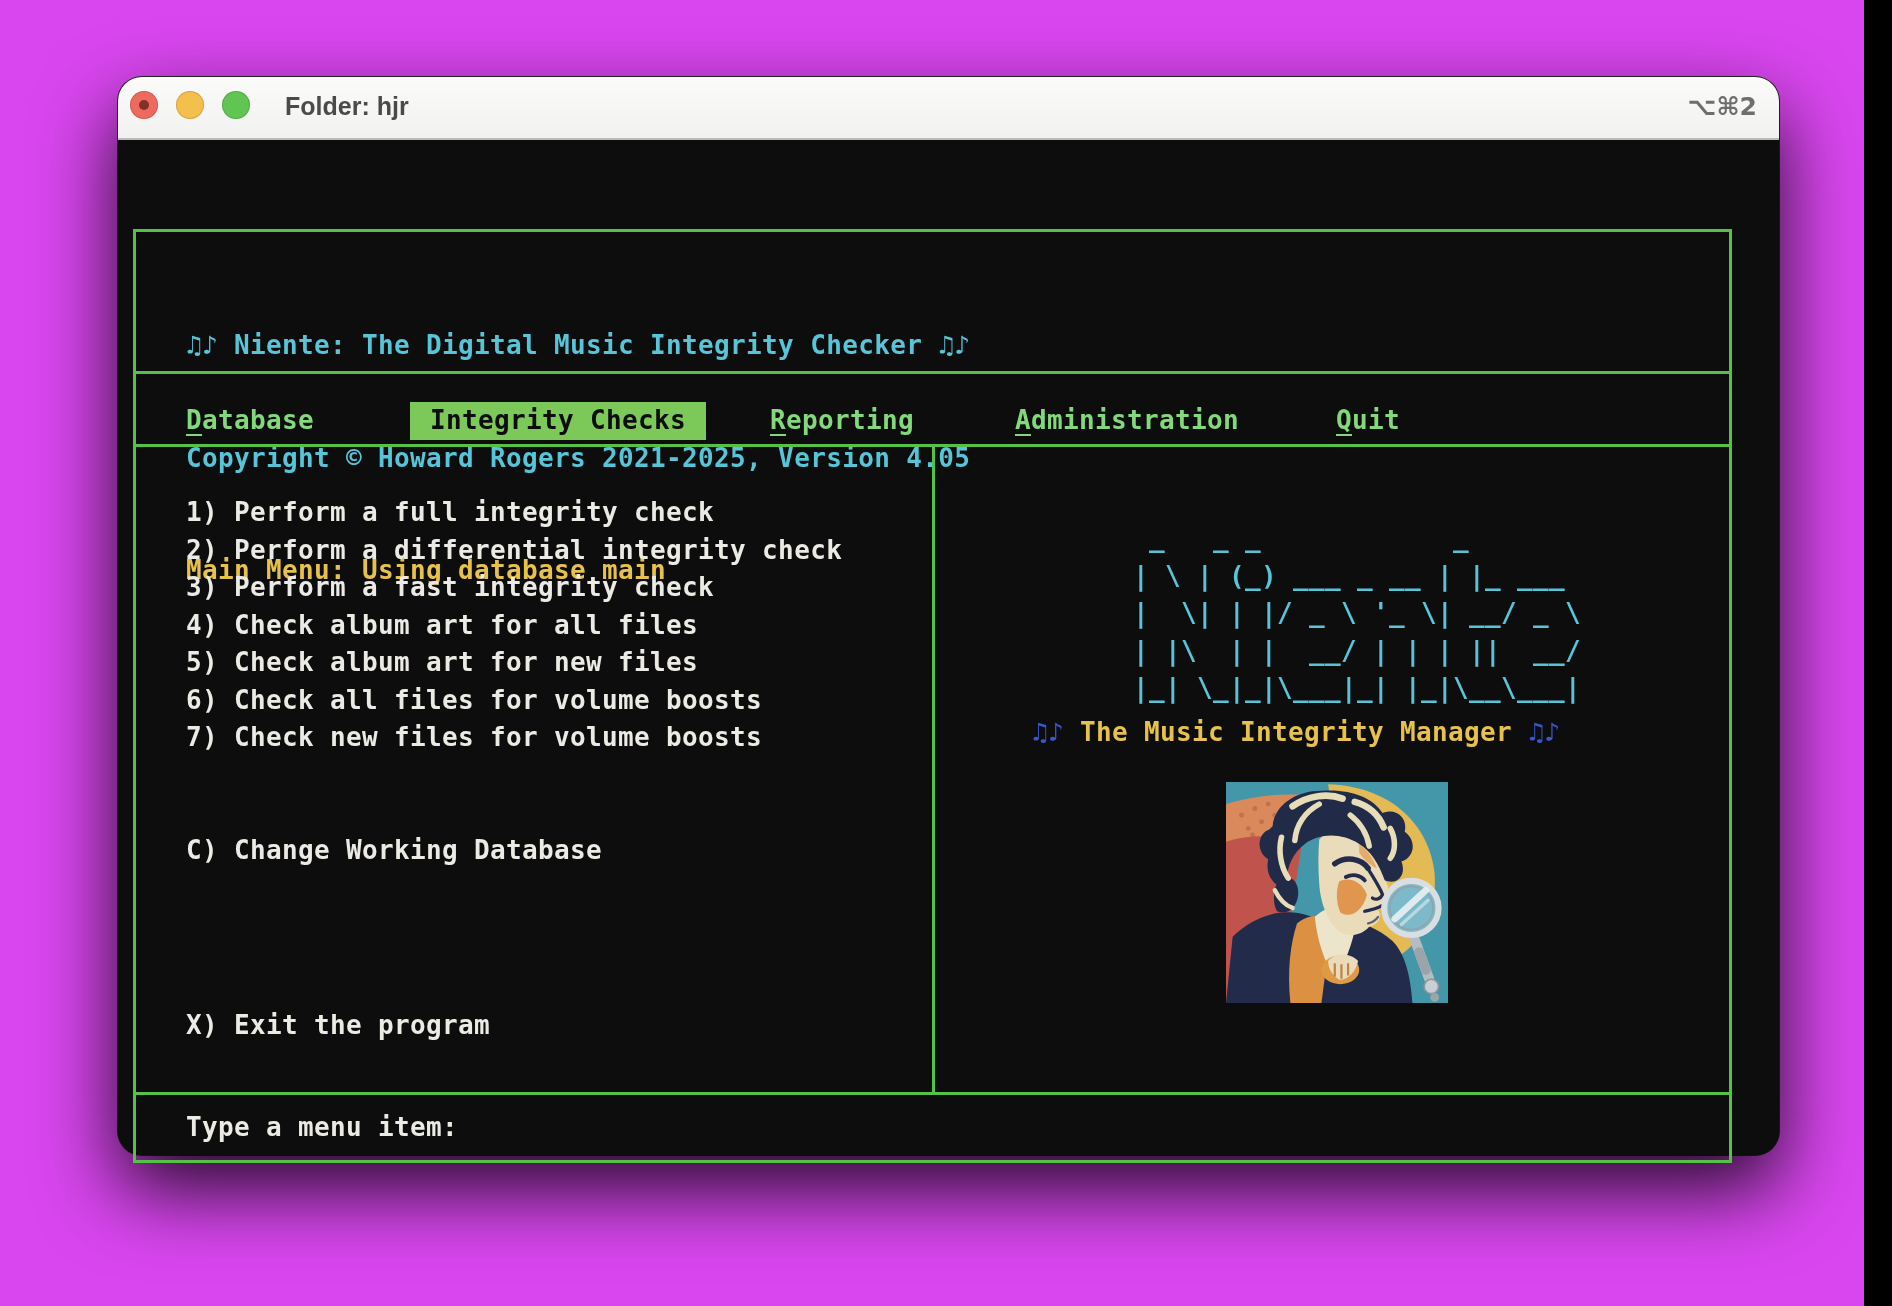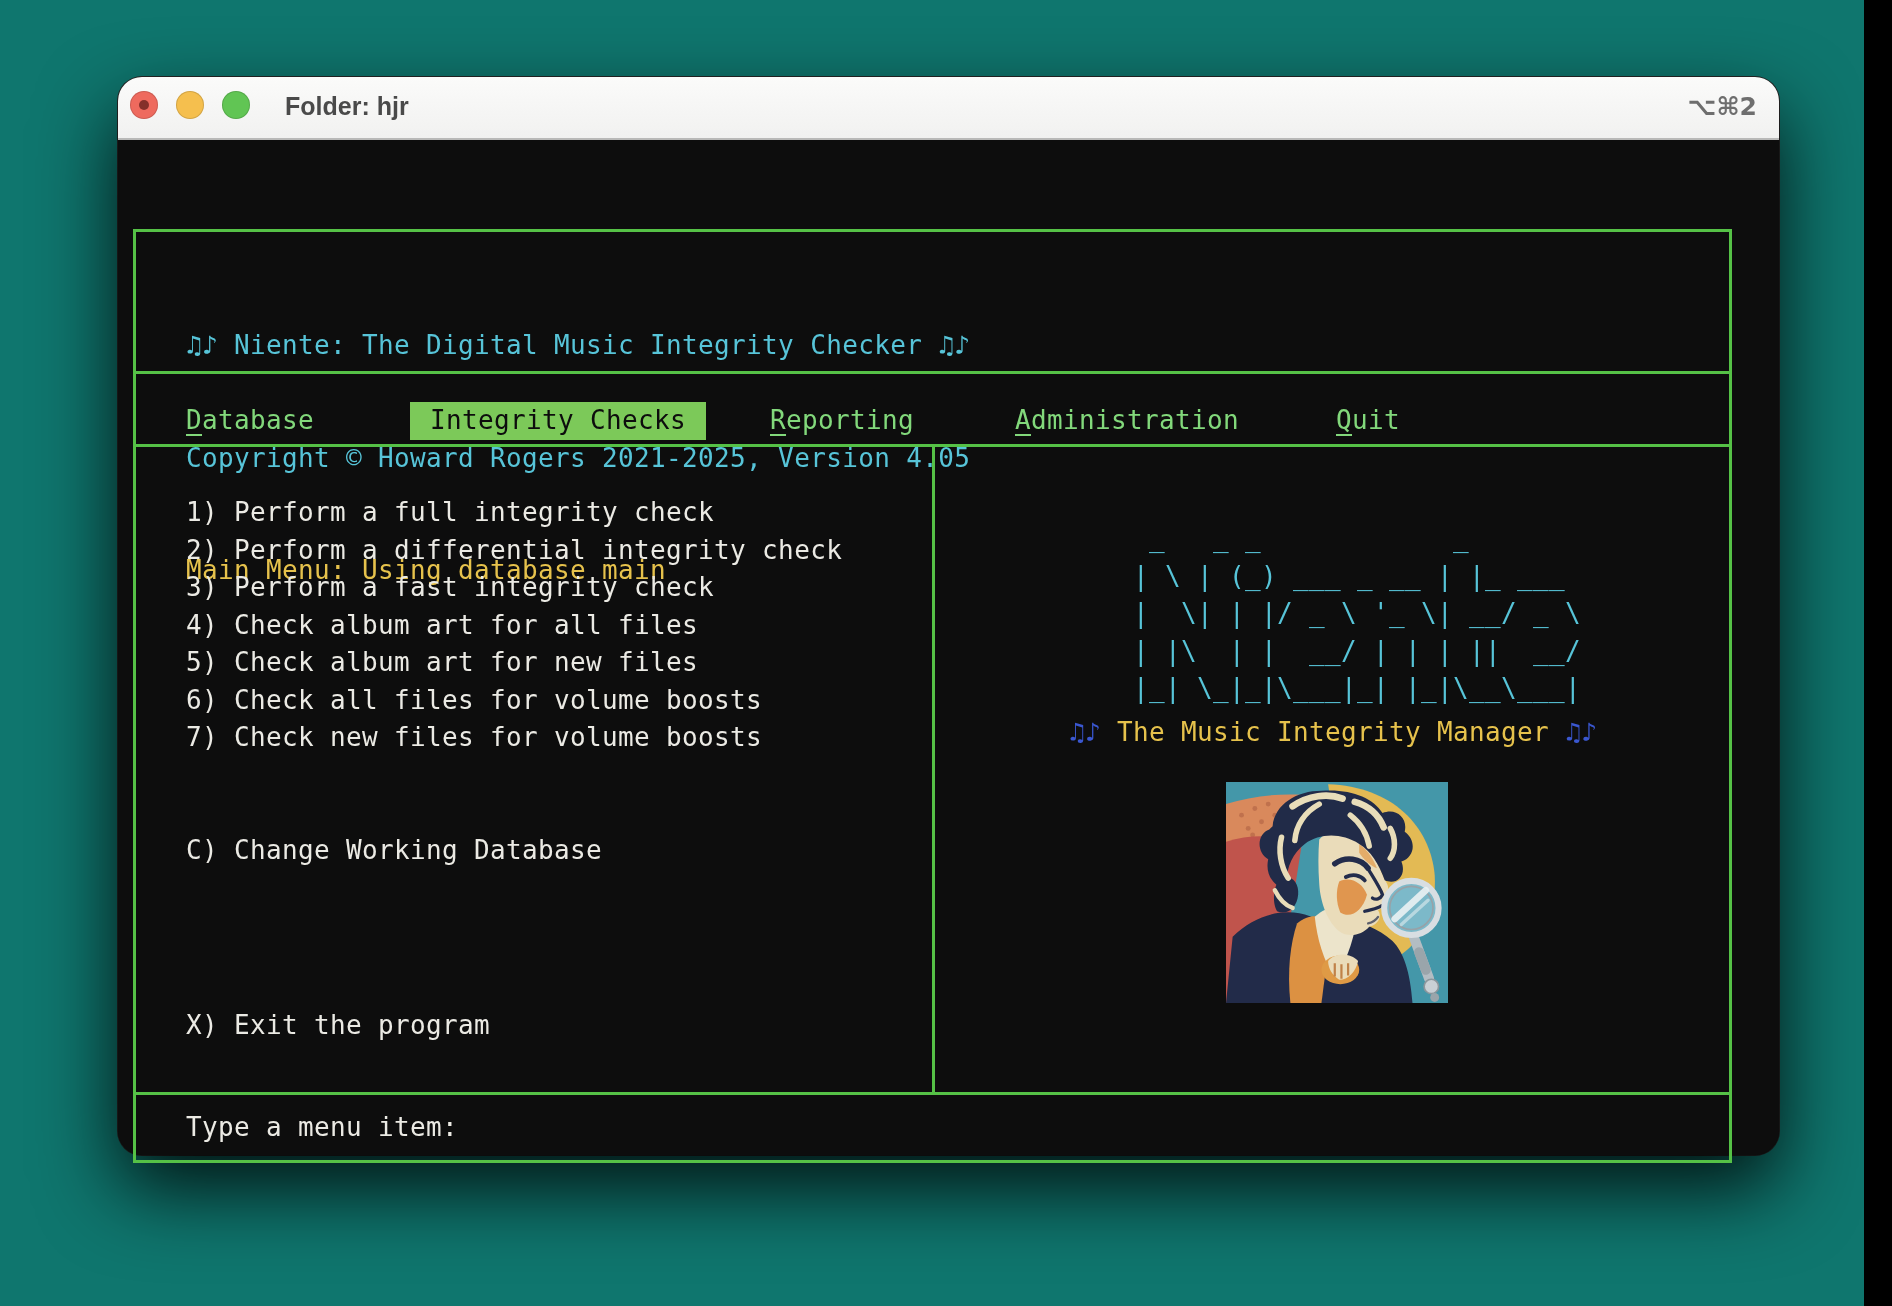--- a/index.html
+++ b/index.html
@@ -1,53 +1,53 @@
 <!DOCTYPE html>
 <html><head>
 <meta charset="utf-8">
 <style>
   html,body{margin:0;padding:0;background:#000;}
-  .page{position:relative;width:1864px;height:1306px;background:#0f766e;overflow:hidden;
+  .page{position:relative;width:1864px;height:1306px;background:#d946ef;overflow:hidden;
         font-family:"DejaVu Sans Mono",monospace;}
   .window{position:absolute;left:118px;top:77px;width:1661px;height:1078px;border-radius:24px;
           background:#0d0d0d;box-shadow:0 34px 80px rgba(0,0,0,.85),0 0 0 1px #272727;}
   .titlebar{position:absolute;left:0;top:0;right:0;height:61px;
             background:linear-gradient(#fbfbfa,#f1f1f0);
             border-radius:24px 24px 0 0;border-bottom:2px solid #b9b9b8;}
   .tl{position:absolute;top:14px;width:28px;height:28px;border-radius:50%;
       box-shadow:inset 0 0 0 1px rgba(0,0,0,.14);}
   .tl-red{left:12px;background:#ee6a5e;}
   .tl-red .dot{position:absolute;left:9px;top:9px;width:10px;height:10px;border-radius:50%;background:#84302a;}
   .tl-yellow{left:58px;background:#f5bf4e;}
   .tl-green{left:104px;background:#61c554;}
   .win-title{position:absolute;left:167px;top:0;height:59px;line-height:59px;
              font-family:"Liberation Sans",sans-serif;font-weight:700;font-size:25px;color:#4a4a4a;}
   .win-shortcut{position:absolute;right:22px;top:0;height:59px;line-height:59px;
                 font-family:"DejaVu Sans",sans-serif;font-weight:600;font-size:25px;color:#6e6e6e;}
-  .screen{position:absolute;left:0;top:63px;right:0;bottom:0;background:#0d0d0d;border-radius:0 0 24px 24px;}
+  .screen{position:absolute;left:0;top:63px;right:0;bottom:0;background:#0d0d0d;border-radius:0 0 24px 24px;font-weight:bold;}
 
   .tui{position:absolute;left:15px;top:89px;width:1599px;height:934px;box-sizing:border-box;
        border:3px solid #55c146;font-size:26px;line-height:37.5px;letter-spacing:.35px;color:#ebeae4;}
   .sep{position:absolute;left:0;right:0;height:3px;background:#55c146;}
   .sep1{top:139px;} .sep2{top:212px;} .sep3{top:860px;}
   .vdiv{position:absolute;left:796px;top:215px;width:3px;height:645px;background:#55c146;}
 
   .hdr{position:absolute;left:50px;top:20px;white-space:pre;}
   .cyan{color:#57c4d8;}
   .yellow{color:#e6c24c;}
 
   .mitem{position:absolute;top:170px;color:#82d87b;white-space:pre;}
   .mitem u{text-decoration:underline;text-underline-offset:5px;text-decoration-thickness:2px;}
   .mitem.active{color:#0d0d0d;background:#7cc959;padding:0 20px;}
 
   .lrow{position:absolute;left:50px;white-space:pre;}
 
   .art{position:absolute;left:969px;top:262px;color:#57c4d8;white-space:pre;
        font-size:26px;line-height:37.5px;letter-spacing:.35px;margin-left:28px;}
-  .tagline{position:absolute;left:933px;top:482px;white-space:pre;}
+  .tagline{position:absolute;left:896px;top:482px;white-space:pre;}
   .note{color:#3a57d0;}
   .beethoven{position:absolute;left:1090px;top:550px;width:222px;height:221px;}
   .prompt-line{position:absolute;left:50px;top:877px;white-space:pre;}
 </style>
 </head>
 <body>
 
 <div class="page">
   <div class="window">
 

